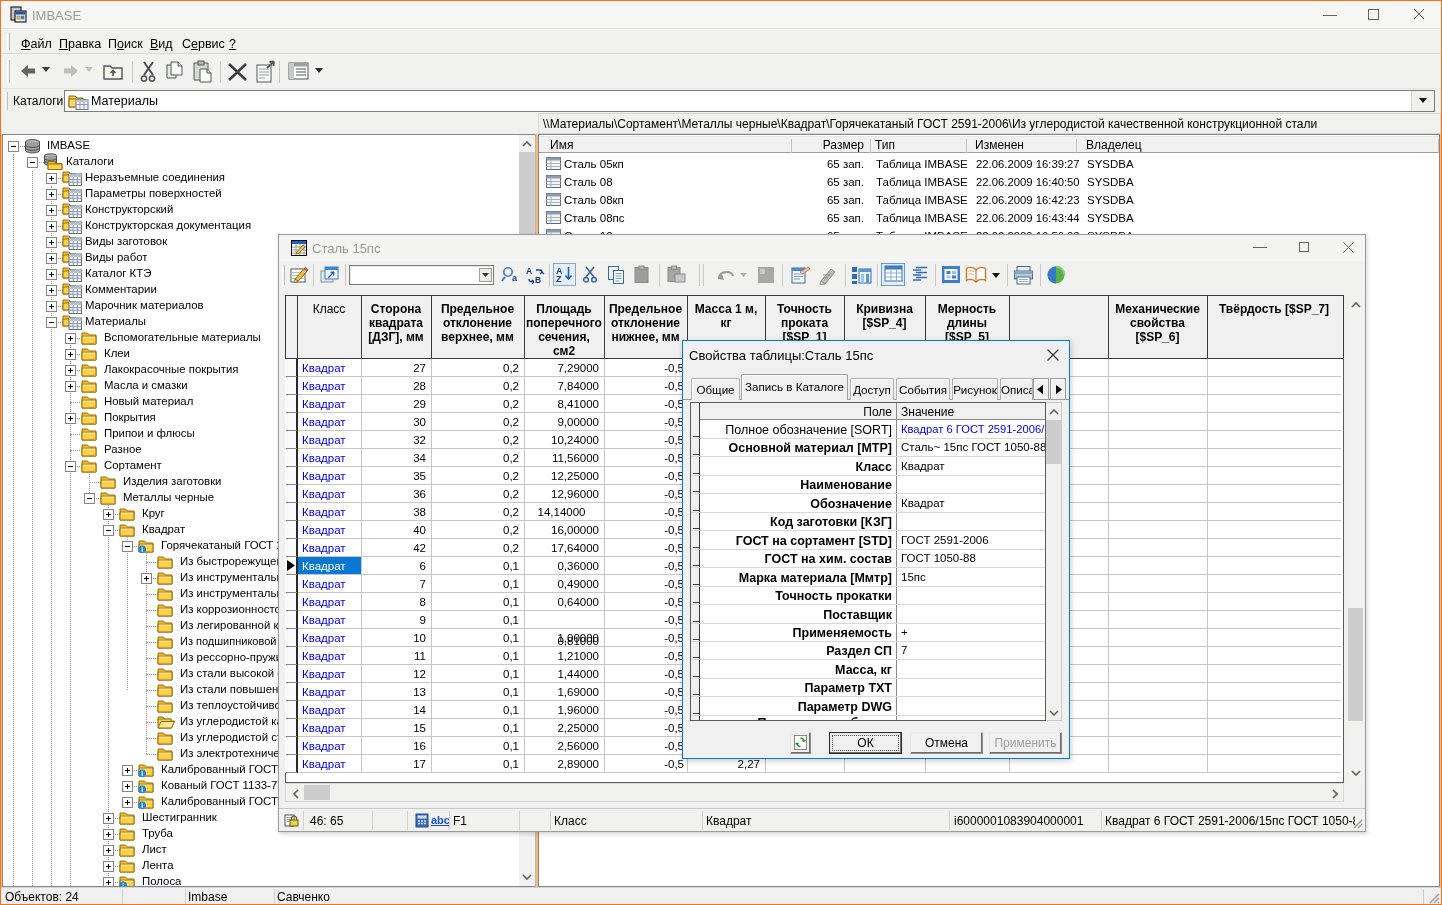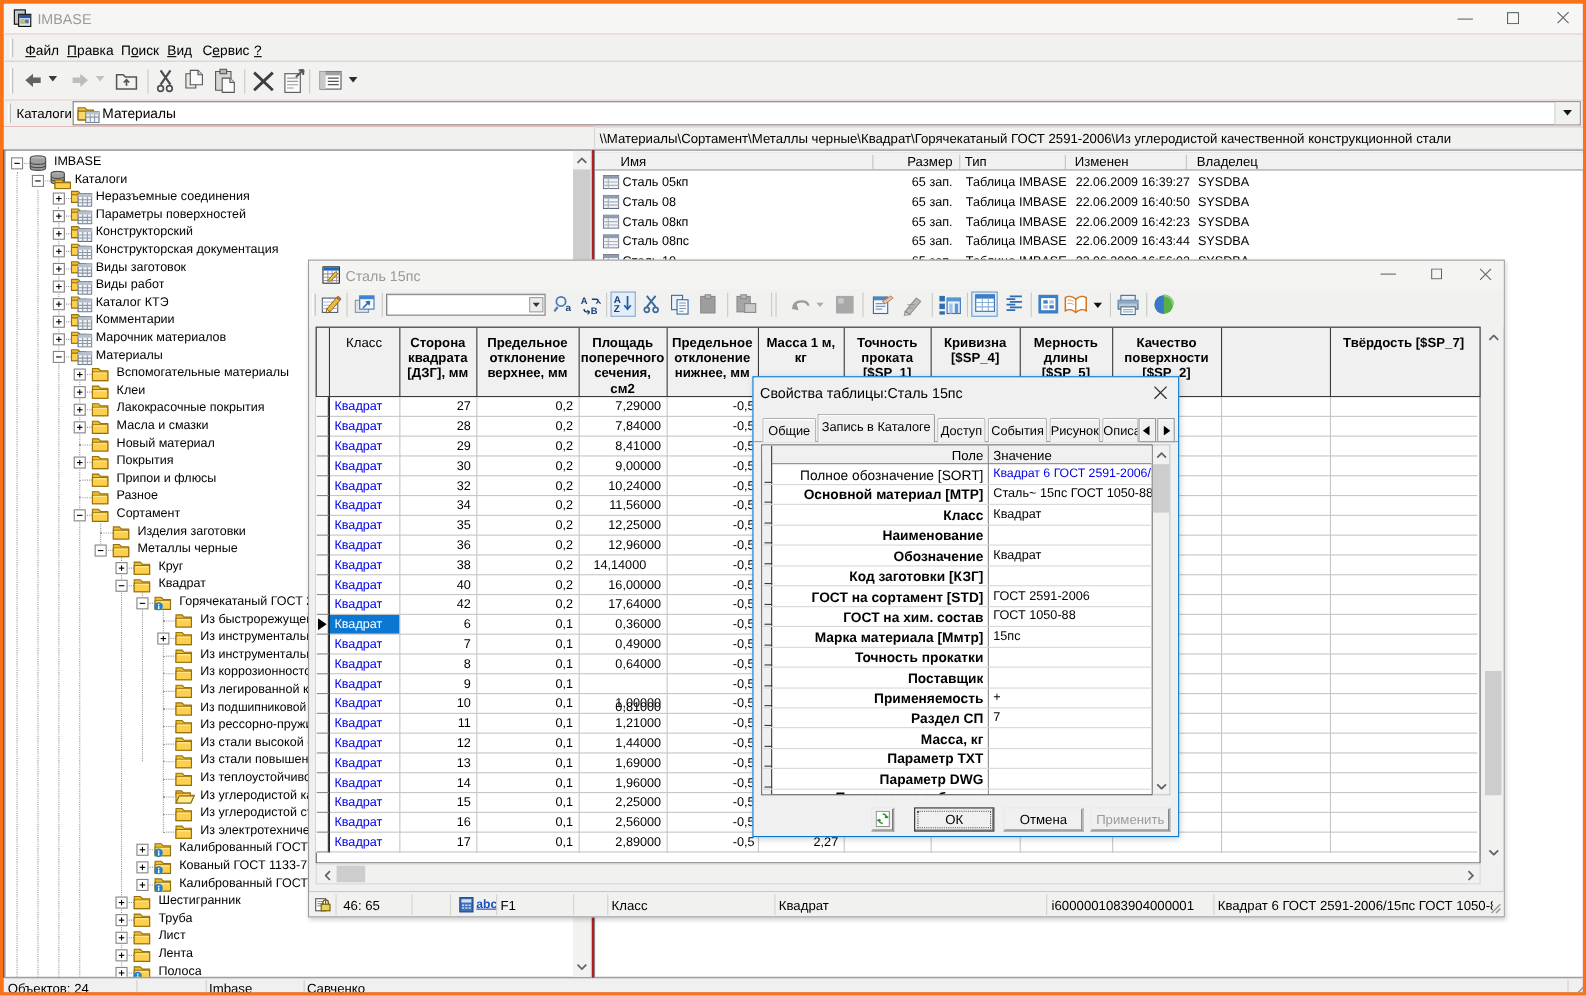--- a/index.html
+++ b/index.html
@@ -1,17 +1,17 @@
 <!DOCTYPE html>
 <html><head><meta charset="utf-8"><style>
 *{margin:0;padding:0;box-sizing:border-box;}
 html,body{width:1442px;height:905px;overflow:hidden;}
 body{font-family:"Liberation Sans",sans-serif;font-size:12px;color:#000;background:#f0f0f0;}
 .ab{position:absolute;}
-#root{position:relative;width:1442px;height:905px;background:#b91c1c;border:3px solid #f97316;overflow:hidden;}
+#root{position:relative;width:1442px;height:905px;background:#fdba74;border:1px solid #f97316;overflow:hidden;}
 .gray{color:#9a9a9a;}
 .grip{width:3px;border-left:1px solid #fff;border-right:1px solid #bdbdbd;}
 .sep{width:1px;background:#c8c8c8;}
 .treeline-v{border-left:1px dotted #9a9a9a;width:1px;}
 .treeline-h{border-top:1px dotted #9a9a9a;height:1px;}
 .expbox{width:11px;height:11px;background:#fff;border:1px solid #848484;}
 .expbox .h{position:absolute;left:2px;top:4px;width:5px;height:1px;background:#000;}
 .expbox .v{position:absolute;left:4px;top:2px;width:1px;height:5px;background:#000;}
 .titlebtn{color:#5f6368;font-size:14px;}
 .btn{background:#f0f0f0;border:1px solid #8f8f8f;border-top-color:#eaeaea;border-left-color:#eaeaea;box-shadow:inset -1px -1px 0 #6d6d6d;}
@@ -628,21 +628,21 @@
         </svg>
  <div class="ab" style="left:0;top:17px;width:16px;height:110px;background:#cdcdcd;"></div>
  <svg class="ab" style="left:3px;top:739px;" width="10" height="6">
           <path d="M1 1 L5 5 L9 1" fill="none" stroke="#5f6368" stroke-width="1.6"></path>
         </svg>
 </div>
 </div>
 
 <div class="ab" style="left:537px;top:133px;width:902px;height:753px;background:#fff;border:1px solid #828790;overflow:hidden;">
  <div class="ab" style="left:0;top:1px;width:900px;height:17px;background:#f1f1f0;border-top:1px solid #e7e7e5;border-bottom:1px solid #9c9ea1;">
-  <div class="ab" style="left:23px;top:1px;">Имя</div>
+  <div class="ab" style="left:11px;top:1px;">Имя</div>
   <div class="ab" style="left:252px;top:1px;width:73px;text-align:right;">Размер</div>
   <div class="ab" style="left:336px;top:1px;">Тип</div>
   <div class="ab" style="left:436px;top:1px;">Изменен</div>
   <div class="ab" style="left:547px;top:1px;">Владелец</div>
   <div class="ab" style="left:252px;top:2px;width:1px;height:14px;background:#c3c3c3;"></div>
   <div class="ab" style="left:331px;top:2px;width:1px;height:14px;background:#c3c3c3;"></div>
   <div class="ab" style="left:427px;top:2px;width:1px;height:14px;background:#c3c3c3;"></div>
   <div class="ab" style="left:537px;top:2px;width:1px;height:14px;background:#c3c3c3;"></div>
   <div class="ab" style="left:899px;top:2px;width:1px;height:14px;background:#c3c3c3;"></div>
  </div>
@@ -870,21 +870,21 @@
       <div class="ab" style="left:6px;top:60px;width:1059px;height:64px;background:#f0f0f0;border:1px solid #3a3a3a;"></div>
       <div class="ab" style="left:18px;top:64px;width:64px;height:56px;display:flex;align-items:flex-start;justify-content:center;text-align:center;line-height:14px;padding-top:3px;">Класс</div>
       <div class="ab" style="left:82px;top:64px;width:70px;height:56px;display:flex;align-items:flex-start;justify-content:center;text-align:center;font-weight:bold;line-height:14px;padding-top:3px;">Сторона<br>квадрата<br>[ДЗГ], мм</div>
       <div class="ab" style="left:152px;top:64px;width:93px;height:56px;display:flex;align-items:flex-start;justify-content:center;text-align:center;font-weight:bold;line-height:14px;padding-top:3px;">Предельное<br>отклонение<br>верхнее, мм</div>
       <div class="ab" style="left:245px;top:64px;width:80px;height:56px;display:flex;align-items:flex-start;justify-content:center;text-align:center;font-weight:bold;line-height:14px;padding-top:3px;">Площадь<br>поперечного<br>сечения,<br>см2</div>
       <div class="ab" style="left:325px;top:64px;width:83px;height:56px;display:flex;align-items:flex-start;justify-content:center;text-align:center;font-weight:bold;line-height:14px;padding-top:3px;">Предельное<br>отклонение<br>нижнее, мм</div>
       <div class="ab" style="left:408px;top:64px;width:78px;height:56px;display:flex;align-items:flex-start;justify-content:center;text-align:center;font-weight:bold;line-height:14px;padding-top:3px;">Масса 1 м,<br>кг</div>
       <div class="ab" style="left:486px;top:64px;width:79px;height:56px;display:flex;align-items:flex-start;justify-content:center;text-align:center;font-weight:bold;line-height:14px;padding-top:3px;">Точность<br>проката<br>[$SP_1]</div>
       <div class="ab" style="left:565px;top:64px;width:81px;height:56px;display:flex;align-items:flex-start;justify-content:center;text-align:center;font-weight:bold;line-height:14px;padding-top:3px;">Кривизна<br>[$SP_4]</div>
       <div class="ab" style="left:646px;top:64px;width:84px;height:56px;display:flex;align-items:flex-start;justify-content:center;text-align:center;font-weight:bold;line-height:14px;padding-top:3px;">Мерность<br>длины<br>[$SP_5]</div>
-      <div class="ab" style="left:730px;top:64px;width:99px;height:56px;display:flex;align-items:flex-start;justify-content:center;text-align:center;font-weight:bold;line-height:14px;padding-top:3px;">Качество<br>поверхности<br>[$SP_2]</div>
+      <div class="ab" style="left:829px;top:64px;width:99px;height:56px;display:flex;align-items:flex-start;justify-content:center;text-align:center;font-weight:bold;line-height:14px;padding-top:3px;">Механические<br>свойства<br>[$SP_6]</div>
       <div class="ab" style="left:928px;top:64px;width:134px;height:56px;display:flex;align-items:flex-start;justify-content:center;text-align:center;font-weight:bold;line-height:14px;padding-top:3px;">Твёрдость [$SP_7]</div>
       <div class="ab" style="left:18px;top:61px;width:1px;height:62px;background:#3a3a3a;"></div>
       <div class="ab" style="left:82px;top:61px;width:1px;height:62px;background:#3a3a3a;"></div>
       <div class="ab" style="left:152px;top:61px;width:1px;height:62px;background:#3a3a3a;"></div>
       <div class="ab" style="left:245px;top:61px;width:1px;height:62px;background:#3a3a3a;"></div>
       <div class="ab" style="left:325px;top:61px;width:1px;height:62px;background:#3a3a3a;"></div>
       <div class="ab" style="left:408px;top:61px;width:1px;height:62px;background:#3a3a3a;"></div>
       <div class="ab" style="left:486px;top:61px;width:1px;height:62px;background:#3a3a3a;"></div>
       <div class="ab" style="left:565px;top:61px;width:1px;height:62px;background:#3a3a3a;"></div>
       <div class="ab" style="left:646px;top:61px;width:1px;height:62px;background:#3a3a3a;"></div>

